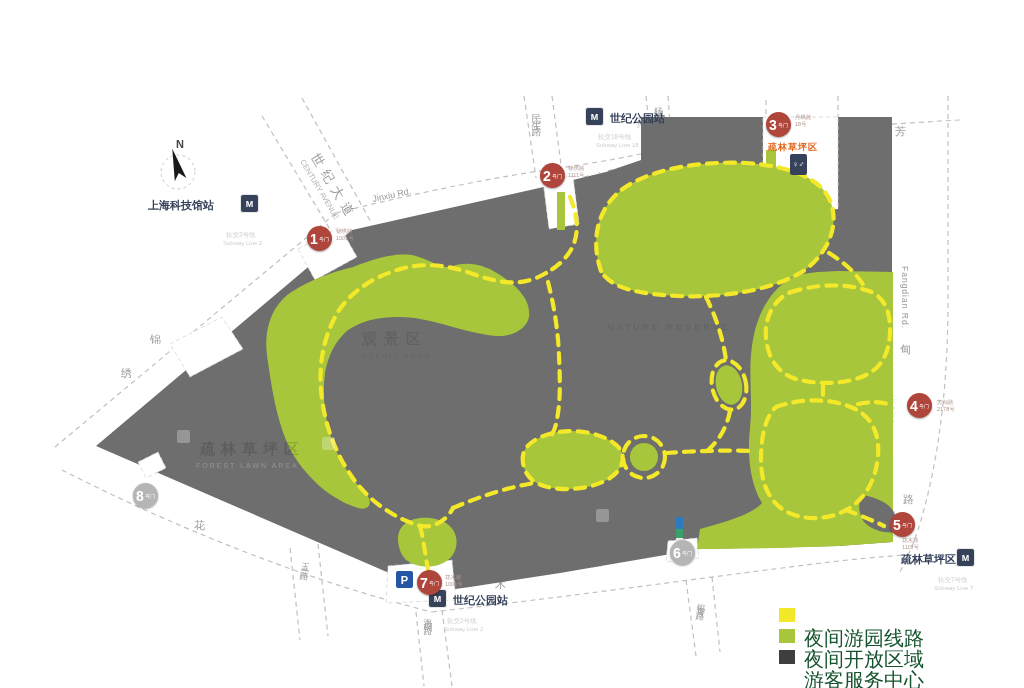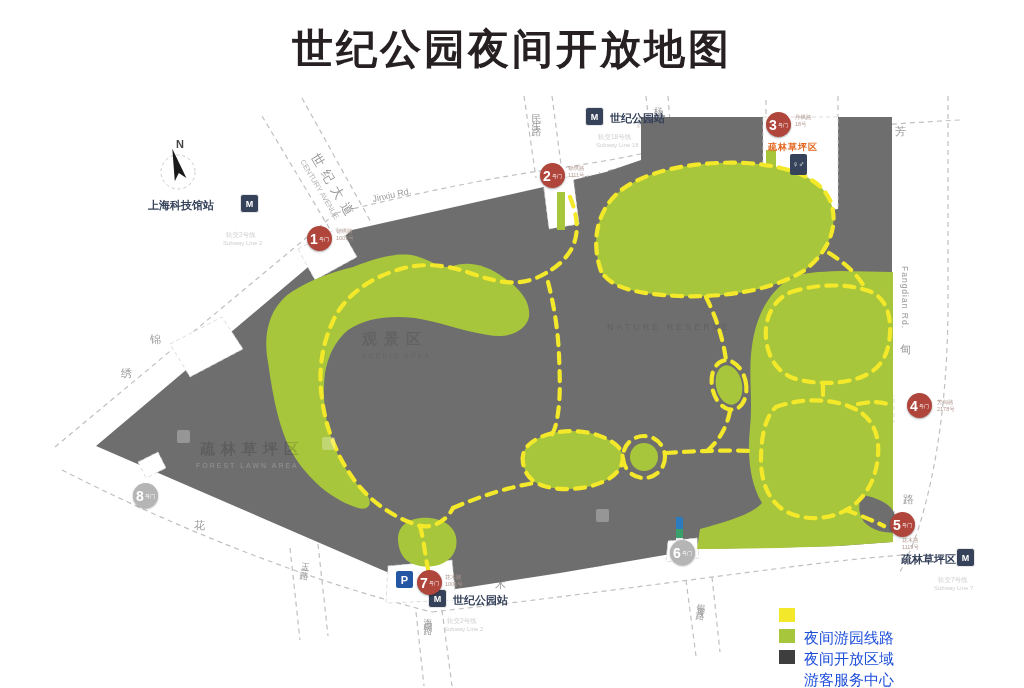--- a/index.html
+++ b/index.html
@@ -31,30 +31,29 @@
   .wm-cn{position:absolute;color:rgba(0,0,0,.15);font-weight:bold;white-space:nowrap;z-index:3;}
   .wm-en{position:absolute;color:rgba(0,0,0,.12);white-space:nowrap;z-index:3;}
   .ghost{position:absolute;width:13px;height:13px;background:rgba(255,255,255,.28);border-radius:2px;z-index:3;}
   .svc{position:absolute;color:#e2661b;font-size:9px;font-weight:bold;letter-spacing:1px;white-space:nowrap;z-index:6;}
   #legend{position:absolute;left:779px;top:604px;z-index:7;}
   .lrow{display:flex;align-items:center;height:21px;}
   .sw{width:16px;height:14px;margin-right:9px;flex:0 0 auto;}
   .sw-route{background:#f3e92a;}
   .sw-open{background:#a8c63c;}
   .sw-closed{background:#3e3e3e;}
-  .llabel{font-size:15px;color:#1d4ed8;margin-top:48px;}
+  .llabel{font-size:20px;color:#14532d;margin-top:48px;}
   .stripe{position:absolute;left:676px;top:517px;width:7px;height:33px;z-index:5;
           background:linear-gradient(#2d7bbf 0 35%,#3aa06b 35% 65%,#e8e8e8 65% 100%);}
 </style>
 </head>
 <body>
 
 <div id="stage">
 
-  <h1 id="title">世纪公园夜间开放地图</h1>
 
   <svg class="abs" style="left:0;top:0;z-index:1" width="1024" height="688" viewBox="0 0 1024 688">
 
     <g stroke="#c0c0c0" stroke-width="1.2" stroke-dasharray="5 4" fill="none">
       <path d="M 55,447 L 336,213"></path>
       <path d="M 336,213 C 420,192 500,176 560,168 C 600,162 622,158 640,154"></path>
       <path d="M 640,154 C 690,146 730,140 764,136"></path>
       <path d="M 766,132 L 766,96"></path>
         <path d="M 838,128 L 838,96"></path>
       <path d="M 838,128 C 880,125 920,122 960,120"></path>

